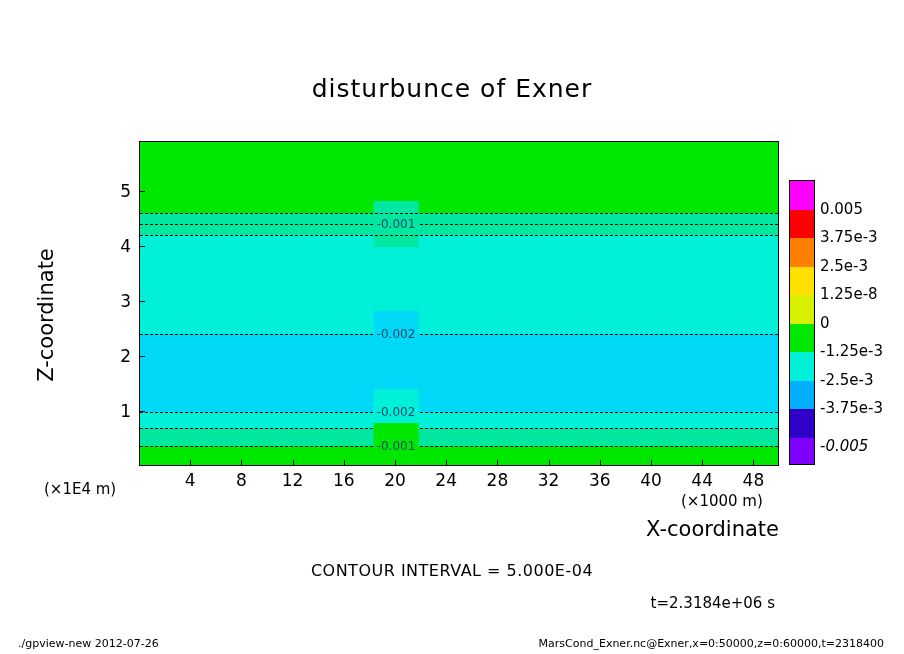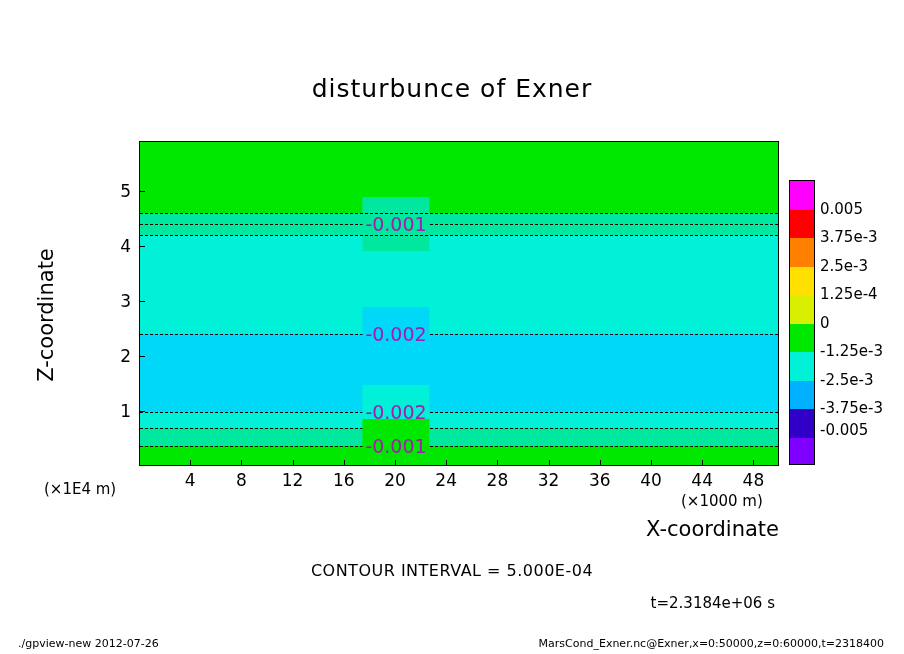--- a/index.html
+++ b/index.html
@@ -39,23 +39,23 @@
   .contour {
     position: absolute; left: 0; width: 100%;
     border-top: 1.6px dashed #000;
     height: 0;
   }
   .contour.thin {
     border-top: 1.1px dashed #000;
   }
   .clabel {
     position: absolute;
-    font-size: 19px;
+    font-size: 12px;
     background: transparent;
-    color: #a21caf;
+    color: #0c4a6e;
     transform: translate(-50%, -50%);
     padding: 16px 3px;
     white-space: nowrap;
   }
 
   
   #y-axis-title {
     left: -64px; top: 303px;
     width: 220px; text-align: center;
     transform: rotate(-90deg);
@@ -206,24 +206,24 @@
     <div class="cb-cell" style="height: 28.5px; background: rgb(0, 232, 0);"></div>
     <div class="cb-cell" style="height: 28.5px; background: rgb(0, 240, 216);"></div>
     <div class="cb-cell" style="height: 28.5px; background: rgb(0, 176, 255);"></div>
     <div class="cb-cell" style="height: 28.5px; background: rgb(48, 0, 200);"></div>
     <div class="cb-cell" style="height: 28.5px; background: rgb(128, 0, 255);"></div>
   </div>
 <div id="colorbar-labels">
     <div class="cb-label" style="top: 208.5px;">0.005</div>
     <div class="cb-label" style="top: 237px;">3.75e-3</div>
     <div class="cb-label" style="top: 265.5px;">2.5e-3</div>
-    <div class="cb-label" style="top: 294px;">1.25e-4</div>
+    <div class="cb-label" style="top: 294px;">1.25e-8</div>
     <div class="cb-label" style="top: 322.5px;">0</div>
     <div class="cb-label" style="top: 351px;">-1.25e-3</div>
     <div class="cb-label" style="top: 379.5px;">-2.5e-3</div>
     <div class="cb-label" style="top: 408px;">-3.75e-3</div>
-    <div class="cb-label" style="top: 430px;">-0.005</div>
+    <div class="cb-label" style="top: 446px; font-style: italic;">-0.005</div>
   </div>
 
 <div class="abs" id="contour-interval">CONTOUR INTERVAL = 5.000E-04</div>
 <div class="abs" id="time-stamp">t=2.3184e+06 s</div>
 <div class="abs" id="footer-left">./gpview-new  2012-07-26</div>
 <div class="abs" id="footer-right">MarsCond_Exner.nc@Exner,x=0:50000,z=0:60000,t=2318400</div>
 
 </body></html>

